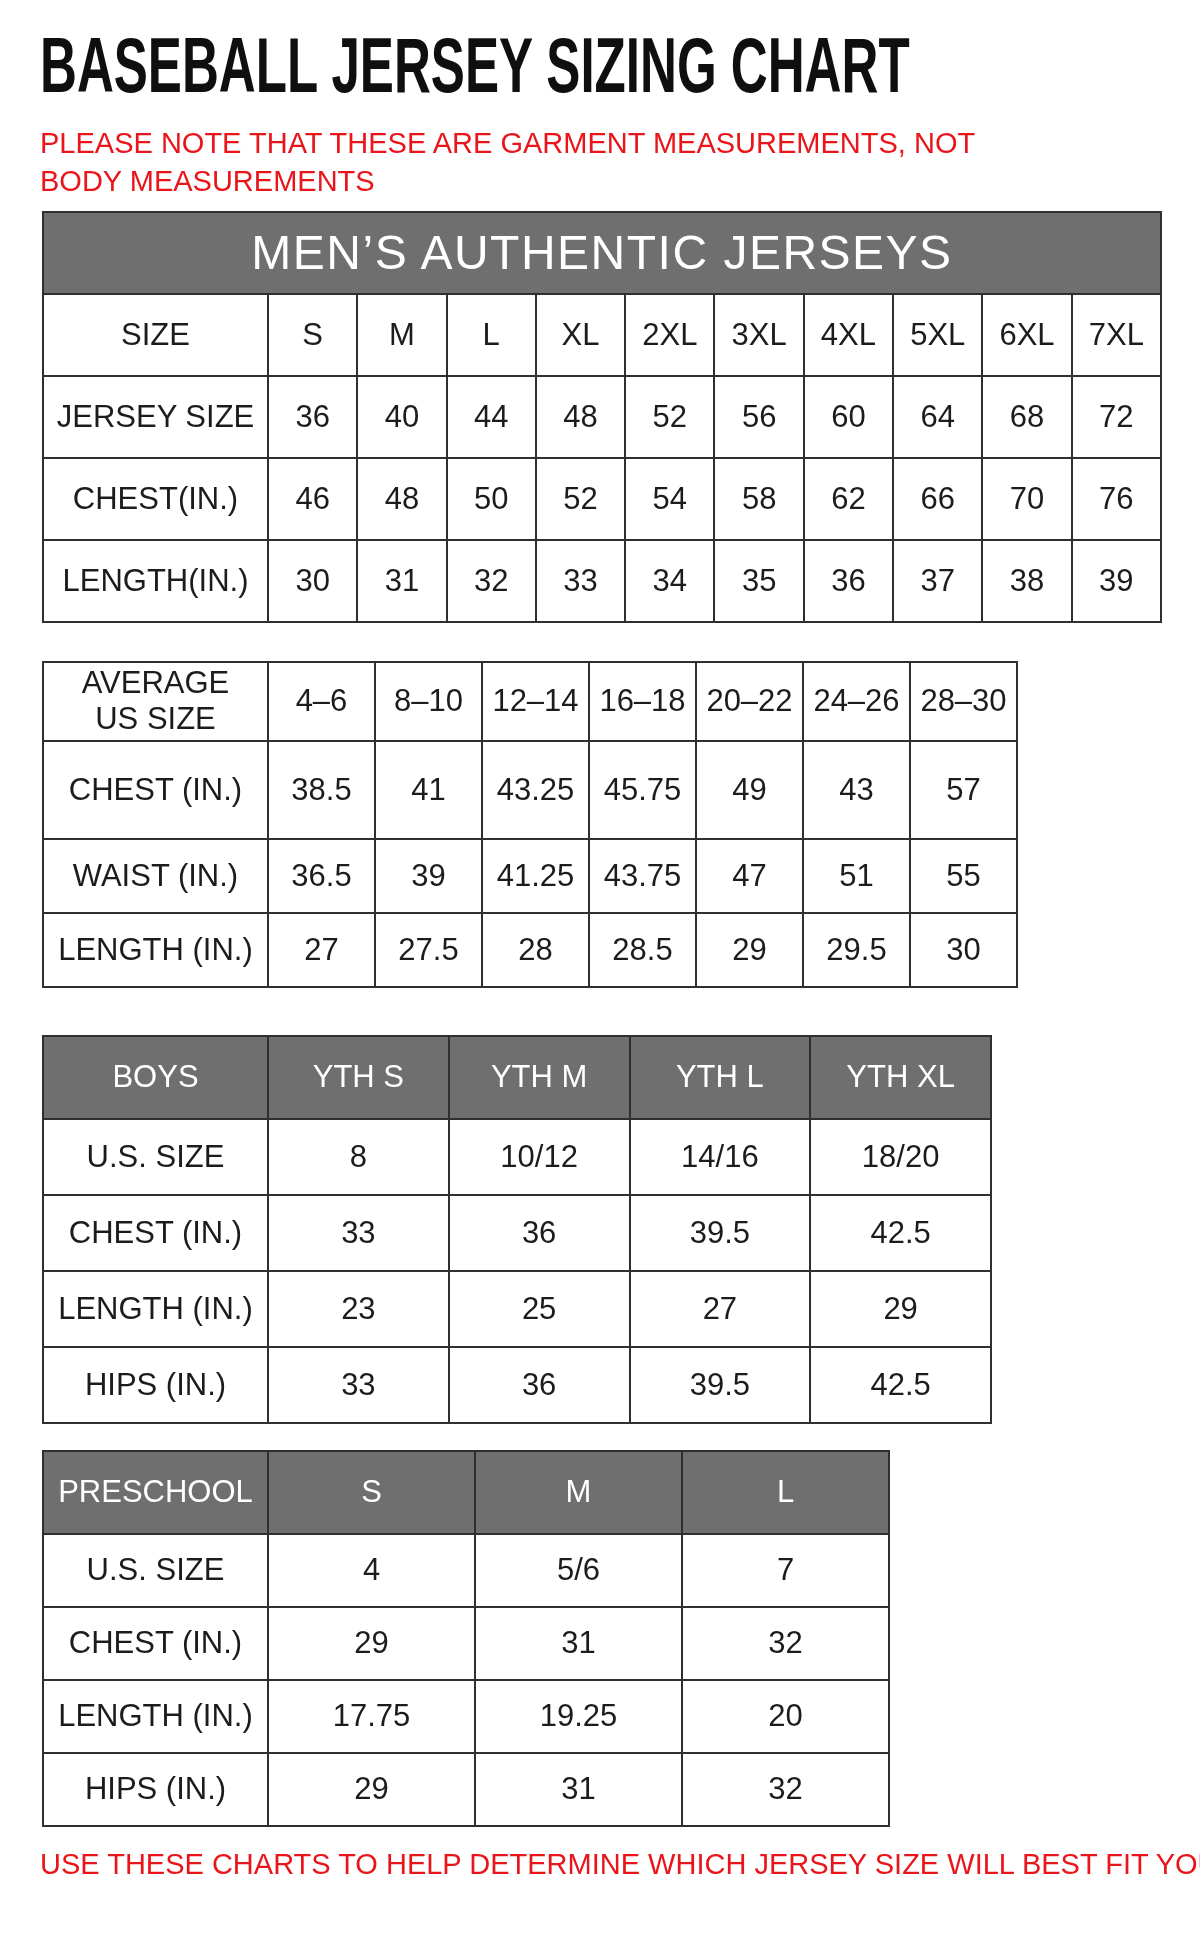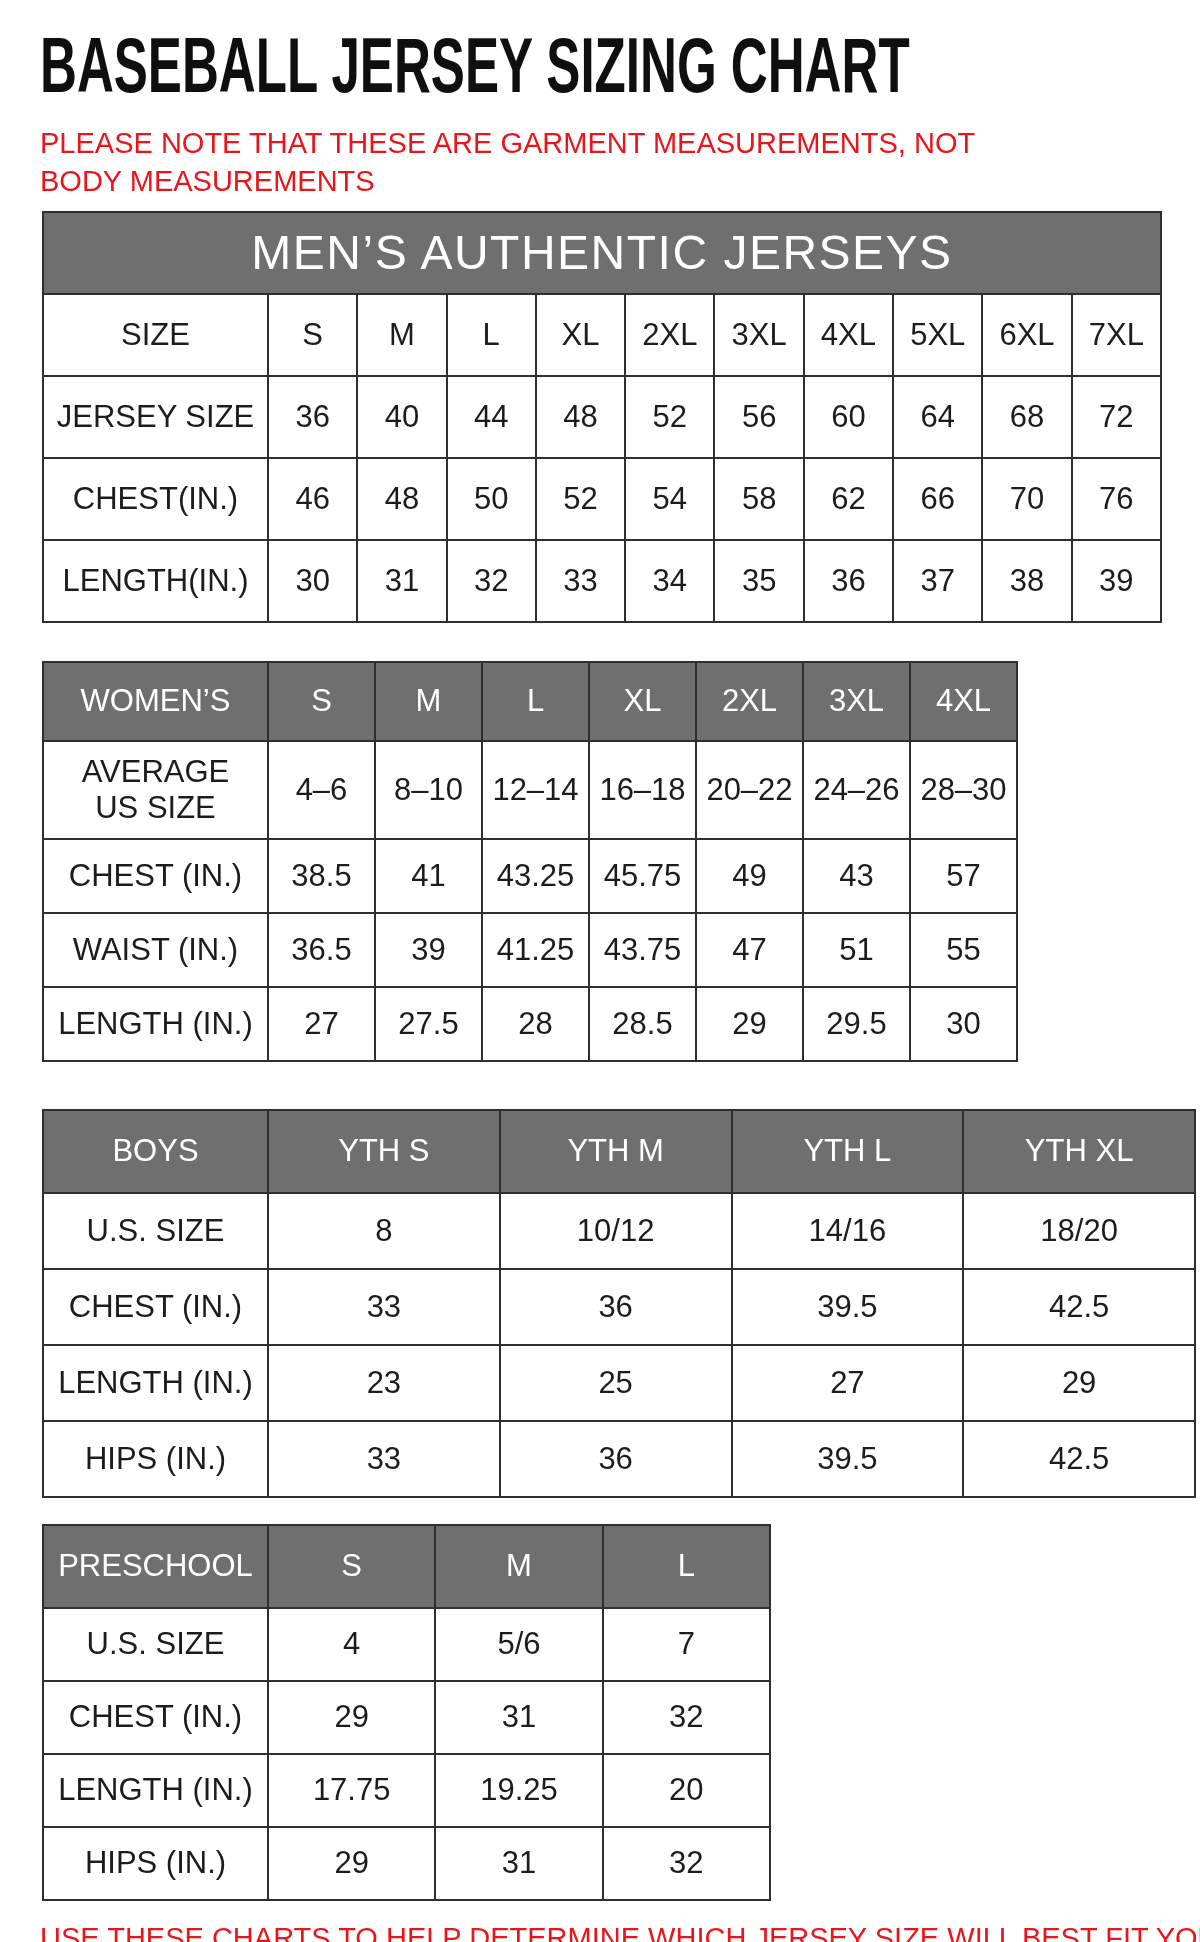--- a/index.html
+++ b/index.html
@@ -43,24 +43,24 @@
   td.gray-cell{
     background:var(--gray);color:#ffffff;
   }
   
   .t-mens{margin-top:10px;width:1120px;}
   .t-mens td{height:82px;}
   .t-womens{margin-top:38px;width:976px;}
   .t-womens td{height:74px;}
   .t-womens tr:first-child td{height:79px;}
   .t-womens tr:nth-child(2) td{height:98px;}
-  .t-boys{margin-top:47px;width:1154px;}
+  .t-boys{margin-top:47px;width:950px;}
   .t-boys td{height:76px;}
   .t-boys tr:first-child td{height:83px;}
-  .t-preschool{margin-top:26px;width:729px;}
+  .t-preschool{margin-top:26px;width:848px;}
   .t-preschool td{height:73px;}
   .t-preschool tr:first-child td{height:83px;}
   .footer-note{
     margin:21px 0 0 40px;
     font-size:29px;color:var(--red);white-space:nowrap;
   }
 </style>
 </head>
 <body>
 
@@ -132,30 +132,20 @@
         </tr>
       </tbody>
     </table>
     <table class="sizing-table t-womens">
       <colgroup>
         <col style="width: 225px;">
         <col span="7">
       </colgroup>
       <tbody>
         <tr>
-          <td class="gray-cell">WOMEN’S</td>
-          <td class="gray-cell">S</td>
-          <td class="gray-cell">M</td>
-          <td class="gray-cell">L</td>
-          <td class="gray-cell">XL</td>
-          <td class="gray-cell">2XL</td>
-          <td class="gray-cell">3XL</td>
-          <td class="gray-cell">4XL</td>
-        </tr>
-        <tr>
           <td>AVERAGE
 US SIZE</td>
           <td>4–6</td>
           <td>8–10</td>
           <td>12–14</td>
           <td>16–18</td>
           <td>20–22</td>
           <td>24–26</td>
           <td>28–30</td>
         </tr>

